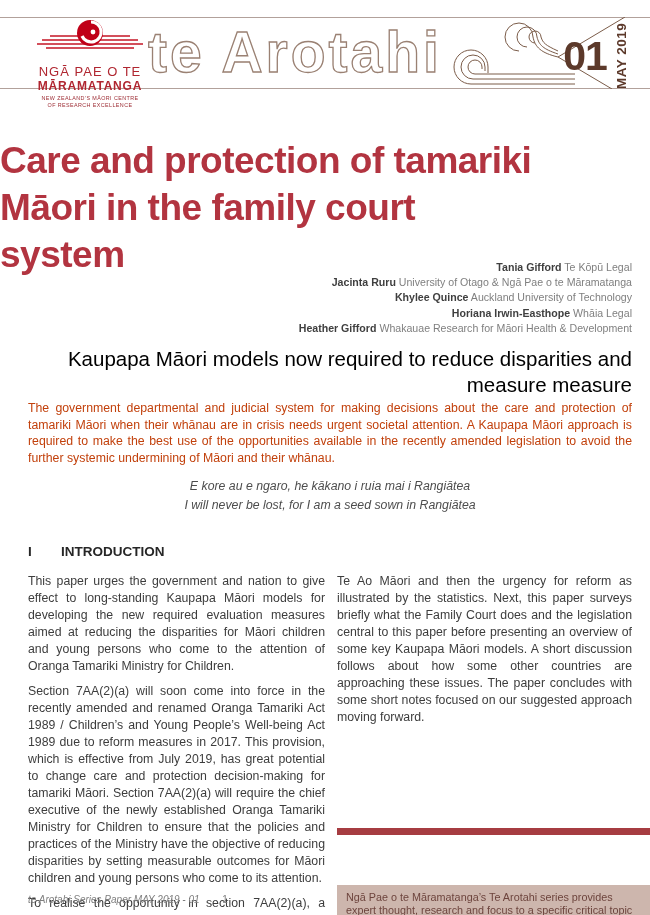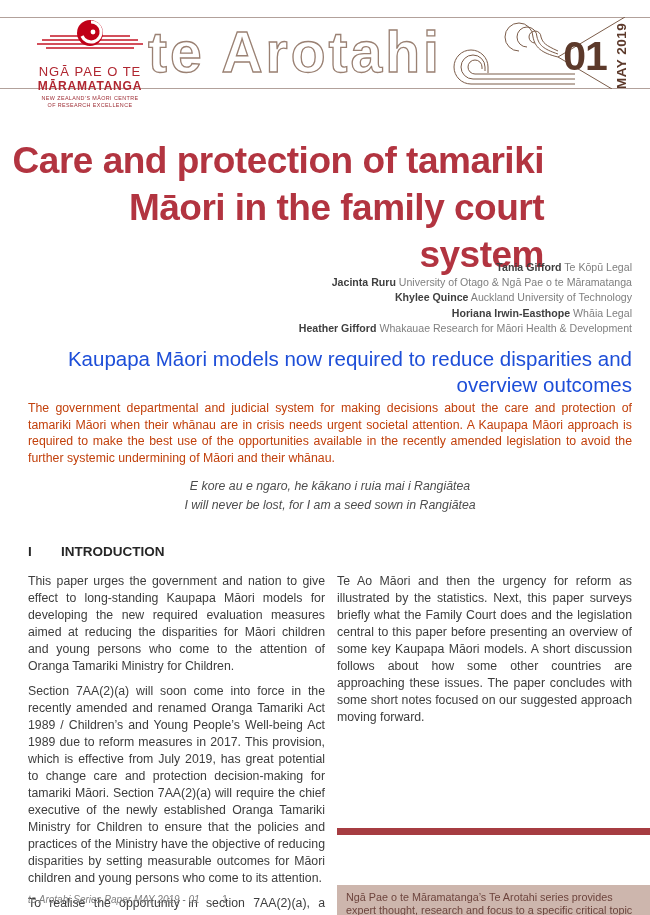--- a/index.html
+++ b/index.html
@@ -22,27 +22,27 @@
         font-size:57px;letter-spacing:3px;fill:#ffffff;stroke:#9a8173;stroke-width:1.3px;}
 
   .right-deco{position:absolute;left:425px;top:17px;}
   .issue-number{position:absolute;left:559px;top:33px;width:52px;text-align:center;
         font-size:41px;font-weight:bold;color:#5c392a;letter-spacing:-1px;}
   .issue-date{position:absolute;left:614px;top:17px;height:72px;display:flex;align-items:center;
         writing-mode:vertical-rl;transform:rotate(180deg);font-size:13.5px;font-weight:bold;
         color:#5c392a;letter-spacing:.5px;}
 
   
-  .paper-title{position:absolute;left:0;top:138px;width:544px;text-align:right;
+  .paper-title{position:absolute;left:0;top:138px;width:544px;text-align:left;
         font-size:37px;line-height:1.27;font-weight:bold;color:#b23440;letter-spacing:-.5px;}
   .authors{position:absolute;left:28px;top:260px;width:604px;text-align:right;
         font-size:10.6px;line-height:15.2px;color:#7f7f7f;}
   .authors b{color:#3f3f3f;}
   .subtitle{position:absolute;left:28px;top:346px;width:604px;text-align:right;
-        font-size:20.5px;line-height:1.25;color:#1d4ed8;font-weight:normal;}
+        font-size:20.5px;line-height:1.25;color:#000000;font-weight:normal;}
 
   
   .abstract{position:absolute;left:28px;top:400px;width:604px;text-align:justify;
         font-size:12.3px;line-height:1.36;color:#c2410c;}
   .quote{position:absolute;left:28px;top:477px;width:604px;text-align:center;
         font-style:italic;font-size:12.3px;line-height:1.55;color:#4d4d4d;}
 
   
   .section-heading{position:absolute;left:28px;top:544px;width:604px;
         font-size:13.5px;font-weight:bold;color:#262626;}
@@ -122,21 +122,21 @@
   <div class="authors">
     <div><b>Tania Gifford</b><span> Te Kōpū Legal</span></div>
     <div><b>Jacinta Ruru</b><span> University of Otago &amp; Ngā Pae o te Māramatanga</span></div>
     <div><b>Khylee Quince</b><span> Auckland University of Technology</span></div>
     <div><b>Horiana Irwin-Easthope</b><span> Whāia Legal</span></div>
     <div><b>Heather Gifford</b><span> Whakauae Research for Māori Health &amp; Development</span></div>
   </div>
 
   <div class="subtitle">
     <div>Kaupapa Māori models now required to reduce disparities and</div>
-    <div>overview outcomes</div>
+    <div>measure measure</div>
   </div>
 
   <div class="abstract">The government departmental and judicial system for making decisions about the care and protection of tamariki Māori when their whānau are in crisis needs urgent societal attention. A Kaupapa Māori approach is required to make the best use of the opportunities available in the recently amended legislation to avoid the further systemic undermining of Māori and their whānau.</div>
 
   <div class="quote">
     <div>E kore au e ngaro, he kākano i ruia mai i Rangiātea</div>
     <div>I will never be lost, for I am a seed sown in Rangiātea</div>
   </div>
 
   <div class="section-heading">

